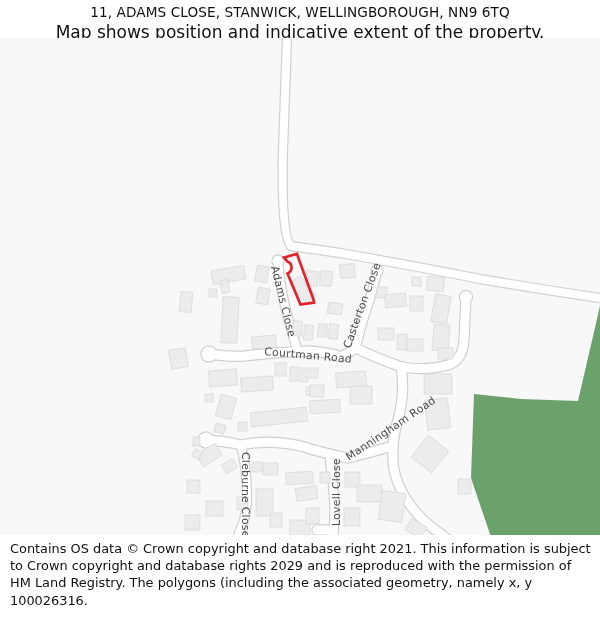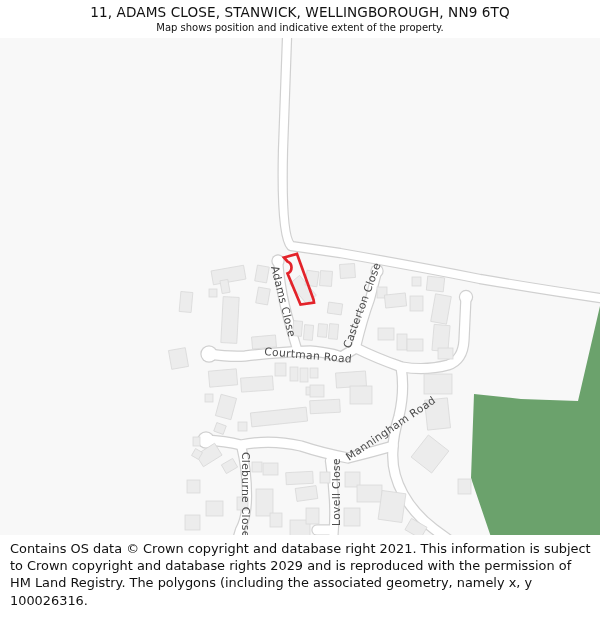--- a/index.html
+++ b/index.html
@@ -1,20 +1,20 @@
 <!DOCTYPE html>
 <html><head>
 <meta charset="utf-8">
 <style>
   html,body{margin:0;padding:0;background:#fff;}
   .page{width:600px;height:625px;position:relative;background:#ffffff;overflow:hidden;
         font-family:"DejaVu Sans","Liberation Sans",sans-serif;border-radius:20px;}
   .header{position:absolute;top:0;left:0;width:600px;height:38px;text-align:center;background:#fff;}
   .header .title{font-size:13.6px;color:#111;padding-top:4px;letter-spacing:0.1px;}
-  .header .subtitle{font-size:10px;color:#111;padding-top:2px;}
+  .header .subtitle{font-size:17px;color:#111;padding-top:2px;}
   .map-wrap{position:absolute;top:38px;left:0;width:600px;height:497px;background:#f8f8f8;
             border-bottom:1px solid #e6e6e6;box-sizing:border-box;}
   .map-wrap svg{display:block;width:600px;height:497px;}
   .footer{position:absolute;top:540px;left:10px;width:600px;box-sizing:border-box;}
   .footer div{font-size:12.9px;line-height:17.2px;color:#111;white-space:nowrap;}
 </style>
 </head>
 <body>
 
 <div class="page">

